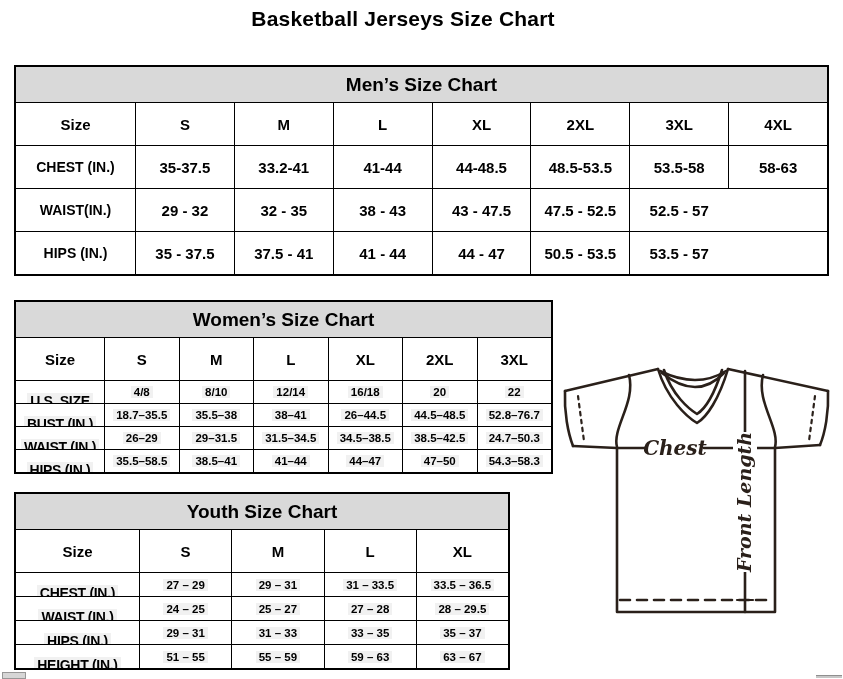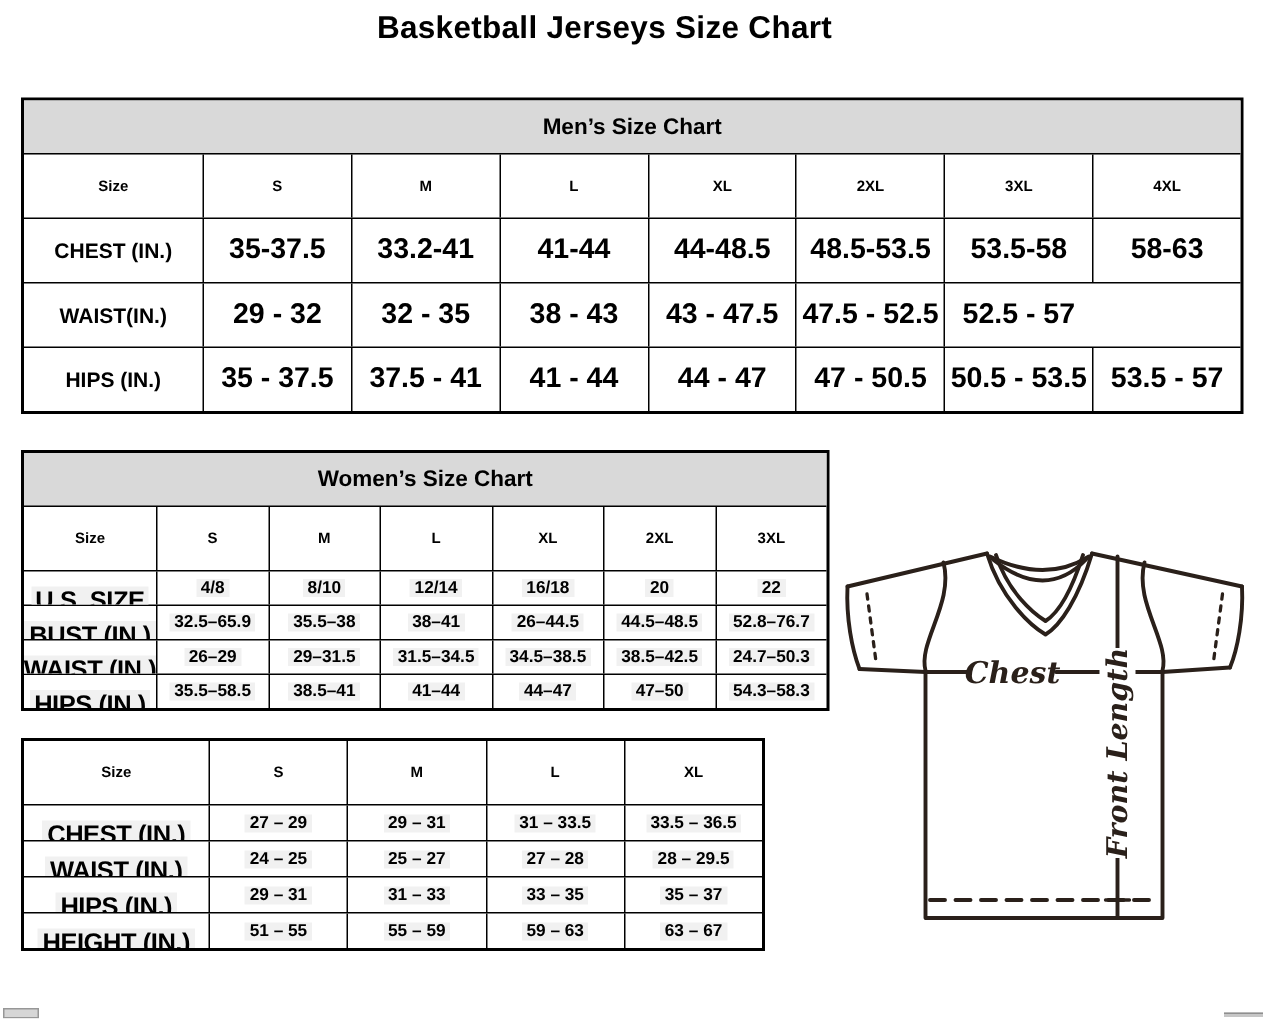--- a/index.html
+++ b/index.html
@@ -9,35 +9,35 @@
     color:#000;
   }
   #main-title {
     position:absolute; left:0; top:7px; width:806px; text-align:center;
     font-size:21px; font-weight:bold; letter-spacing:0.2px;
   }
   .tbl { position:absolute; border:2px solid #000; background:#fff; box-sizing:border-box; }
   .tbl-title {
     height:35px; background:#d9d9d9; border-bottom:1px solid #000;
     display:flex; align-items:center; justify-content:center;
-    font-weight:bold; font-size:15px;
+    font-weight:bold; font-size:19px;
   }
   .trow { display:grid; }
   .trow + .trow { border-top:1px solid #000; }
   .cell { display:flex; align-items:center; justify-content:center; font-weight:bold; overflow:hidden; }
   .cell + .cell { border-left:1px solid #000; }
-  .size-row .cell { height:42px; font-size:10px; }
-  .tbl-men .data-row .cell { height:42px; font-size:19px; }
+  .size-row .cell { height:42px; font-size:15px; }
+  .tbl-men .data-row .cell { height:42px; font-size:15px; }
   .tbl-men .trow  { grid-template-columns:119px repeat(7,1fr); }
   .tbl-women .trow{ grid-template-columns:88px repeat(6,1fr); }
   .tbl-youth .trow{ grid-template-columns:123px repeat(4,1fr); }
   .tbl-women .data-row .cell { height:22px; font-size:11.5px; }
   .tbl-youth .data-row .cell { height:23px; font-size:11.5px; }
   .compact .data-row .cell-text { background:#f1f1f1; padding:0 3px; white-space:nowrap; }
-  .compact .data-row .label-cell .cell-text { letter-spacing:-0.3px; font-size:17px;margin-top:17px; }
+  .compact .data-row .label-cell .cell-text { letter-spacing:-0.3px; font-size:14px;margin-top:17px; }
   .tbl-men .data-row .label-cell { font-size:14px; }
   #jersey-diagram { position:absolute; left:558px; top:360px; }
   #scroll-frag-left {
     position:absolute; left:2px; top:672px; width:24px; height:7px;
     background:#d6d6d6; border:1px solid #979797; box-sizing:border-box;
   }
   #scroll-frag-right {
     position:absolute; left:816px; top:675px; width:26px; height:3px;
     background:#c6c6c6; border-top:1px solid #8f8f8f; box-sizing:border-box;
   }
@@ -137,23 +137,20 @@
           <div class="cell">
             <span class="cell-text">37.5 - 41</span>
           </div>
           <div class="cell">
             <span class="cell-text">41 - 44</span>
           </div>
           <div class="cell">
             <span class="cell-text">44 - 47</span>
           </div>
           <div class="cell">
-            <span class="cell-text">47 - 50.5</span>
-          </div>
-          <div class="cell">
             <span class="cell-text">50.5 - 53.5</span>
           </div>
           <div class="cell">
             <span class="cell-text">53.5 - 57</span>
           </div>
         </div>
       </div>
   </div>
 
   <div class="tbl tbl-women compact" style="left:14px; top:300px; width:539px;">
@@ -203,21 +200,21 @@
           </div>
           <div class="cell">
             <span class="cell-text">22</span>
           </div>
         </div>
         <div class="trow data-row">
           <div class="cell label-cell">
             <span class="cell-text">BUST (IN.)</span>
           </div>
           <div class="cell">
-            <span class="cell-text">32.5–65.9</span>
+            <span class="cell-text">18.7–35.5</span>
           </div>
           <div class="cell">
             <span class="cell-text">35.5–38</span>
           </div>
           <div class="cell">
             <span class="cell-text">38–41</span>
           </div>
           <div class="cell">
             <span class="cell-text">26–44.5</span>
           </div>
@@ -271,20 +268,21 @@
             <span class="cell-text">47–50</span>
           </div>
           <div class="cell">
             <span class="cell-text">54.3–58.3</span>
           </div>
         </div>
       </div>
   </div>
 
   <div class="tbl tbl-youth compact" style="left:14px; top:492px; width:496px;">
+    <div class="tbl-title">Youth Size Chart</div>
     <div class="tbody">
         <div class="trow size-row">
           <div class="cell label-cell">
             <span class="cell-text">Size</span>
           </div>
           <div class="cell">
             <span class="cell-text">S</span>
           </div>
           <div class="cell">
             <span class="cell-text">M</span>

